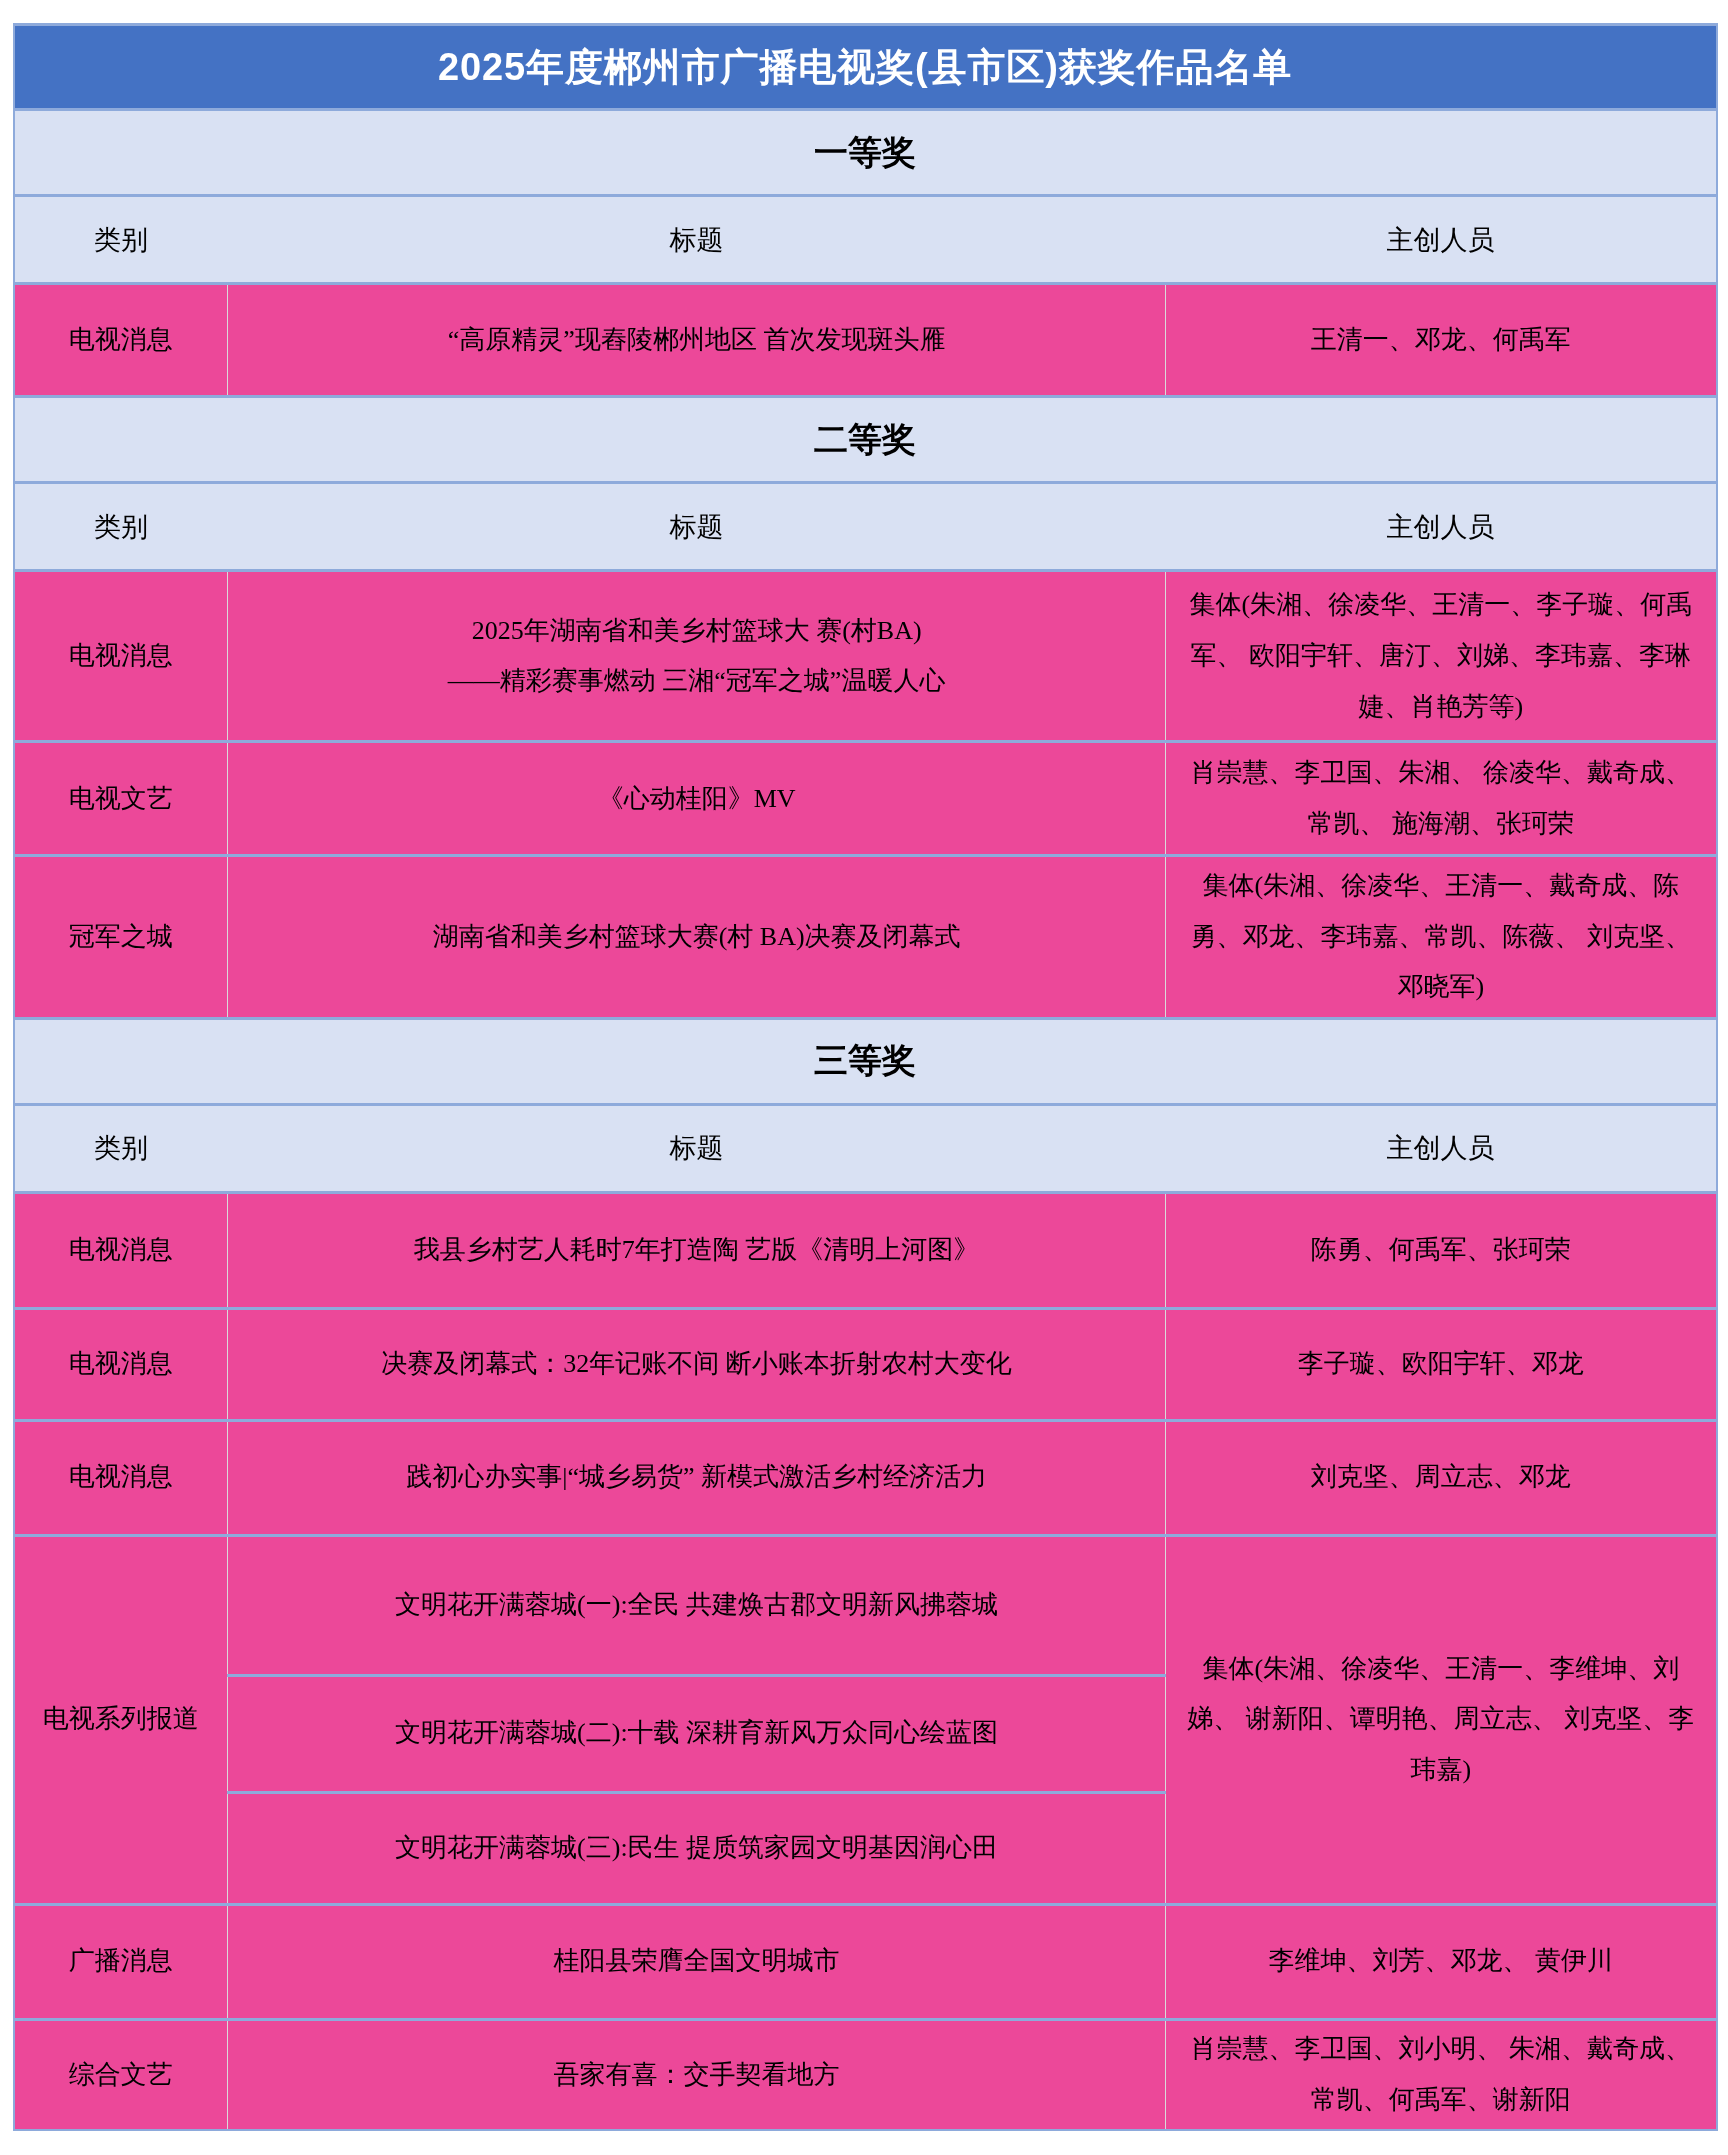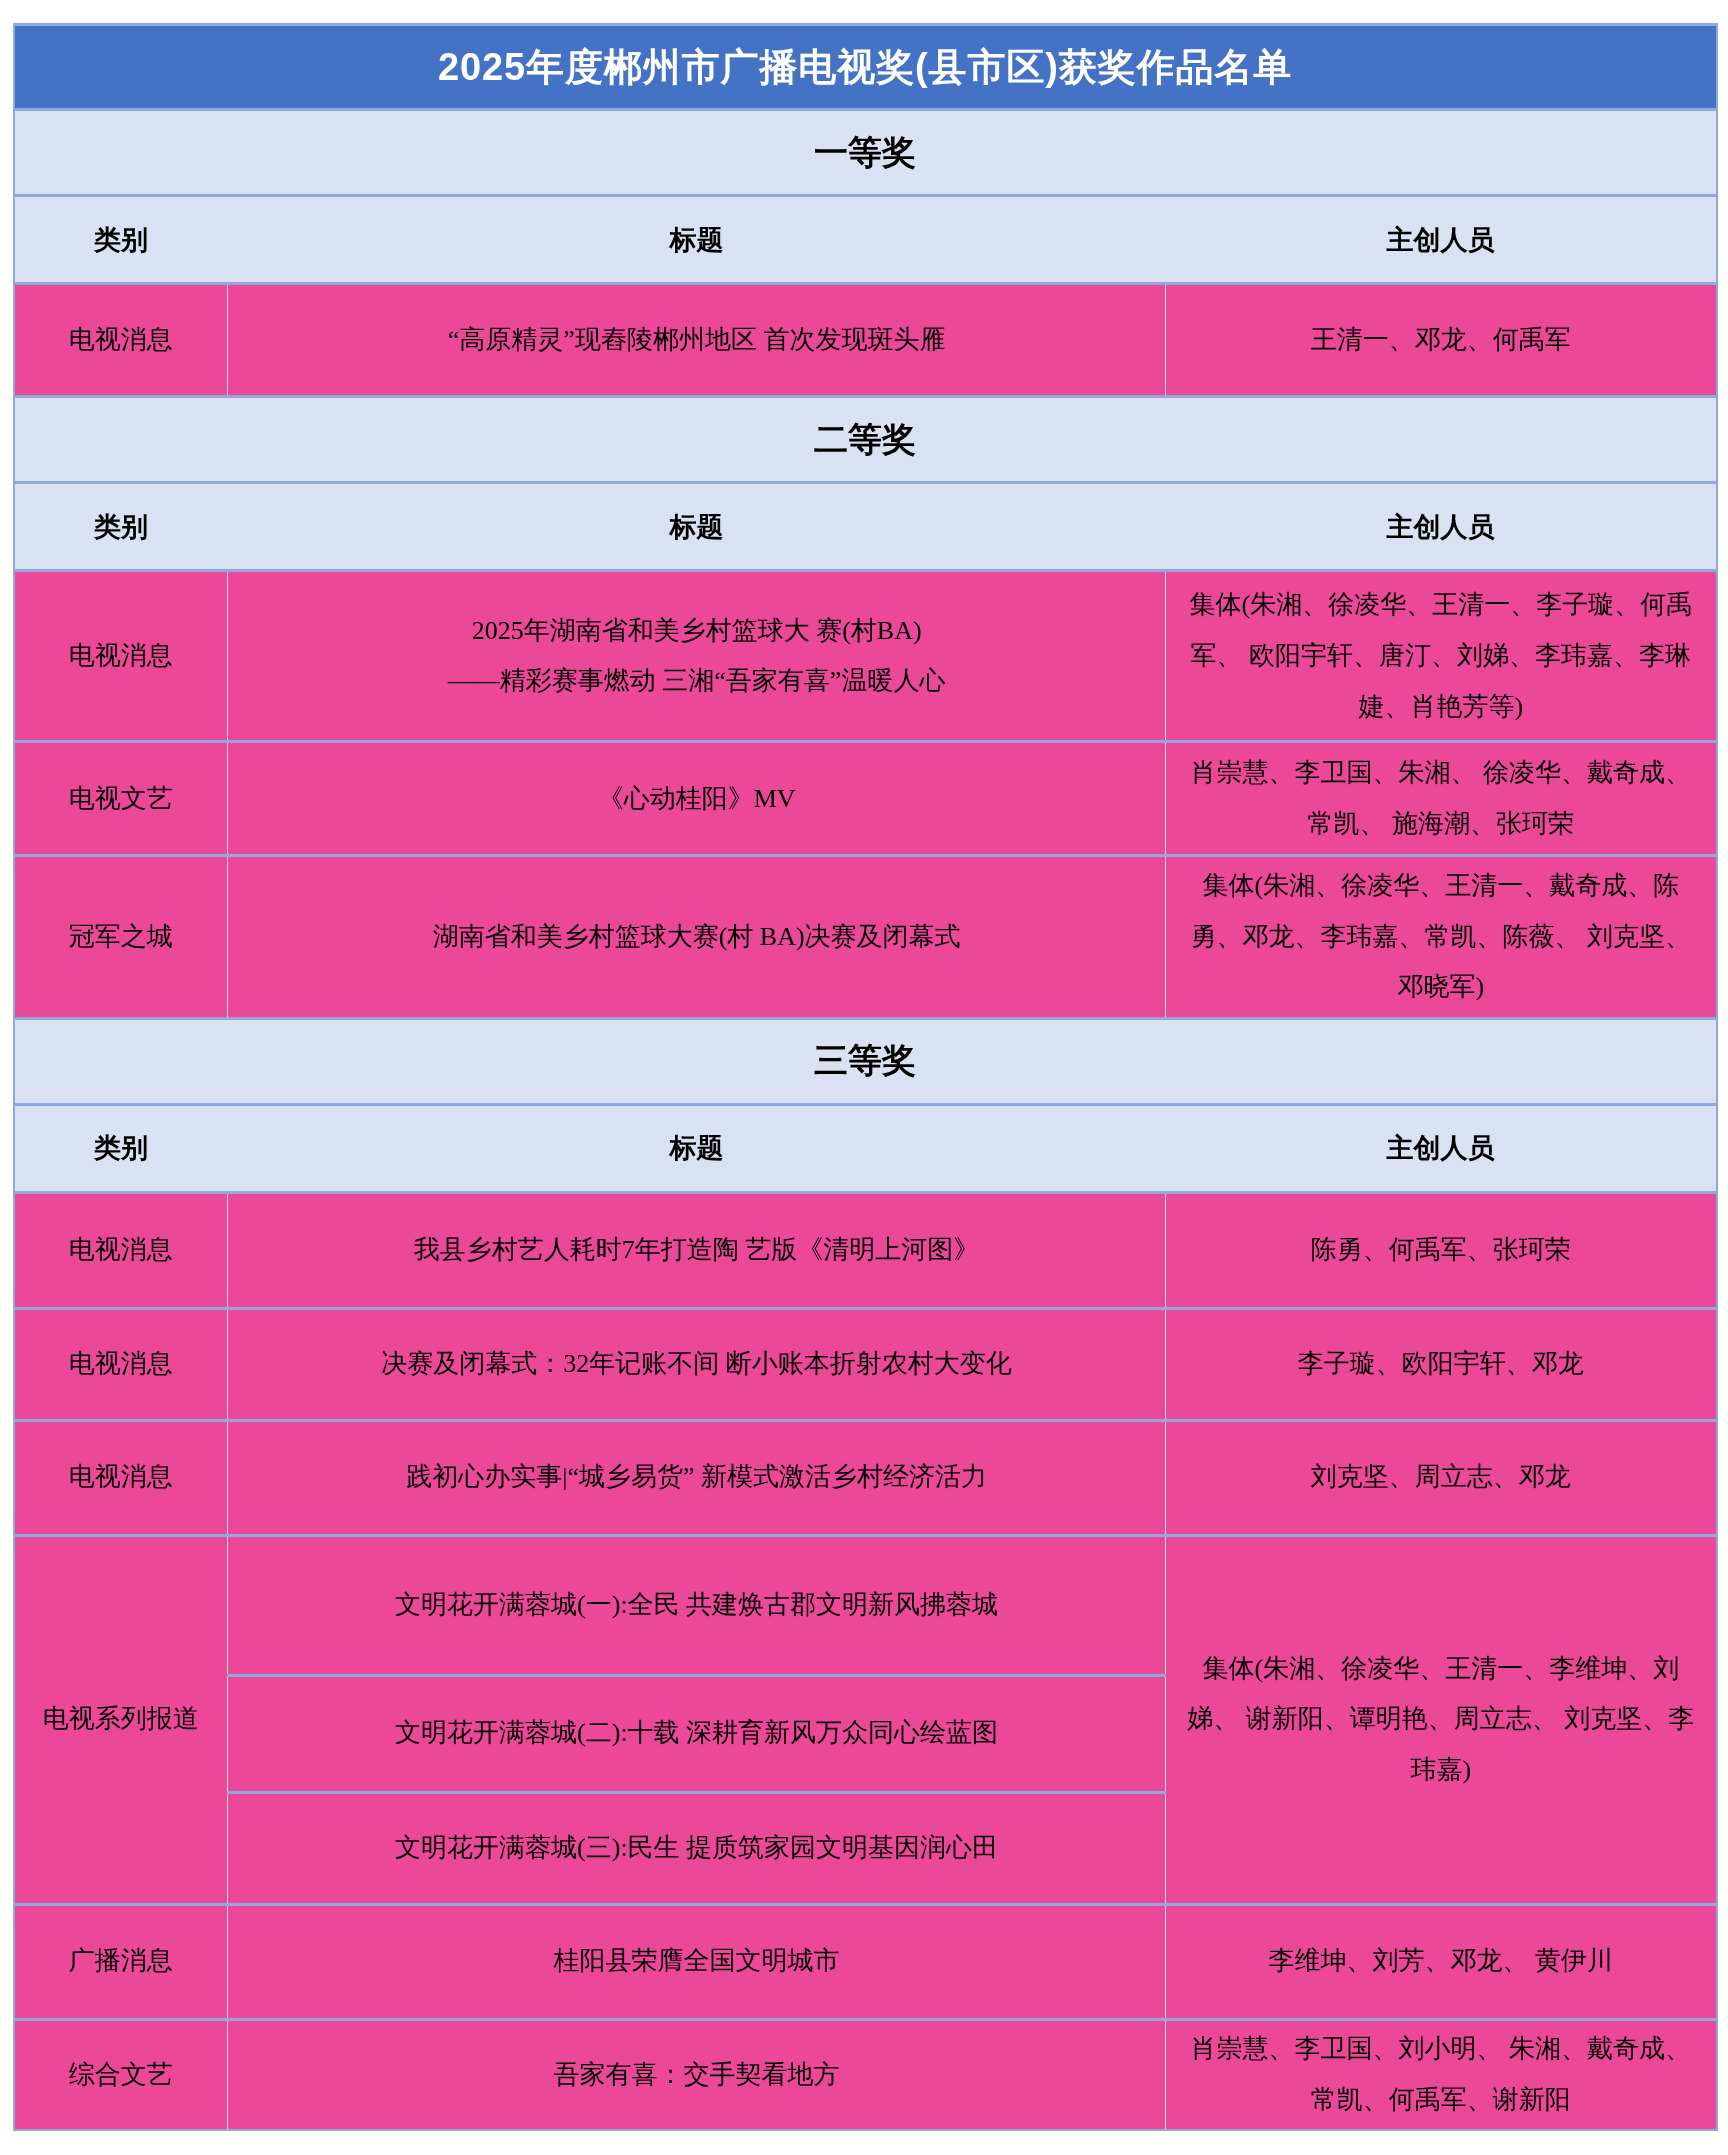--- a/index.html
+++ b/index.html
@@ -8,21 +8,21 @@
   table.awards{width:100%;border-collapse:collapse;table-layout:fixed;border:2.7px solid #8EAADB;}
   col.c1{width:214px;}
   col.c2{width:938px;}
   col.c3{width:551px;}
   tr{border-top:3.6px solid #8EAADB;}
   td,th{padding:3.6px 12.6px;text-align:center;vertical-align:middle;overflow:hidden;}
   
   .title-row td{background:#4472C4;color:#ffffff;font-weight:bold;font-size:38px;letter-spacing:0.9px;}
   
   .banner-row td{background:#D9E1F3;font-weight:bold;font-size:34px;}
-  .head-row th{background:#D9E1F3;font-weight:bold;font-size:27px;}
+  .head-row th{background:#D9E1F3;font-weight:normal;font-size:27px;}
   
   .data td{background:#ec4899;font-family:"Liberation Serif","DejaVu Serif",serif;font-size:26px;line-height:1.95;}
   .data td.vline{border-left:1.8px solid #D9D9D9;}
   
   .rh94{height:85px;}.rh96{height:86px;margin-left:29px;}.rh98{height:88px;}
   .rh125{height:113px;}.rh190{height:171px;}.rh127{height:114px;}.rh160{height:144px;}
   .rh129{height:116px;}.rh124{height:112px;}.rh128{height:115px;}
   .rh155{height:140px;}.rh130{height:117px;}.rh115{height:104px;}
 </style>
 </head>
@@ -60,21 +60,21 @@
     </tr>
     <tr class="head-row rh98">
       <th>类别</th>
       <th>标题</th>
       <th>主创人员</th>
     </tr>
     <tr class="data rh190">
       <td>电视消息</td>
       <td class="vline">
         <div>2025年湖南省和美乡村篮球大 赛(村BA)</div>
-        <div>——精彩赛事燃动 三湘“吾家有喜”温暖人心</div>
+        <div>——精彩赛事燃动 三湘“冠军之城”温暖人心</div>
       </td>
       <td class="vline">集体(朱湘、徐凌华、王清一、李子璇、何禹军、 欧阳宇轩、唐汀、刘娣、李玮嘉、李琳婕、肖艳芳等)</td>
     </tr>
     <tr class="data rh127">
       <td>电视文艺</td>
       <td class="vline">《心动桂阳》MV</td>
       <td class="vline">肖崇慧、李卫国、朱湘、 徐凌华、戴奇成、常凯、 施海潮、张珂荣</td>
     </tr>
     <tr class="data rh160">
       <td>冠军之城</td>

